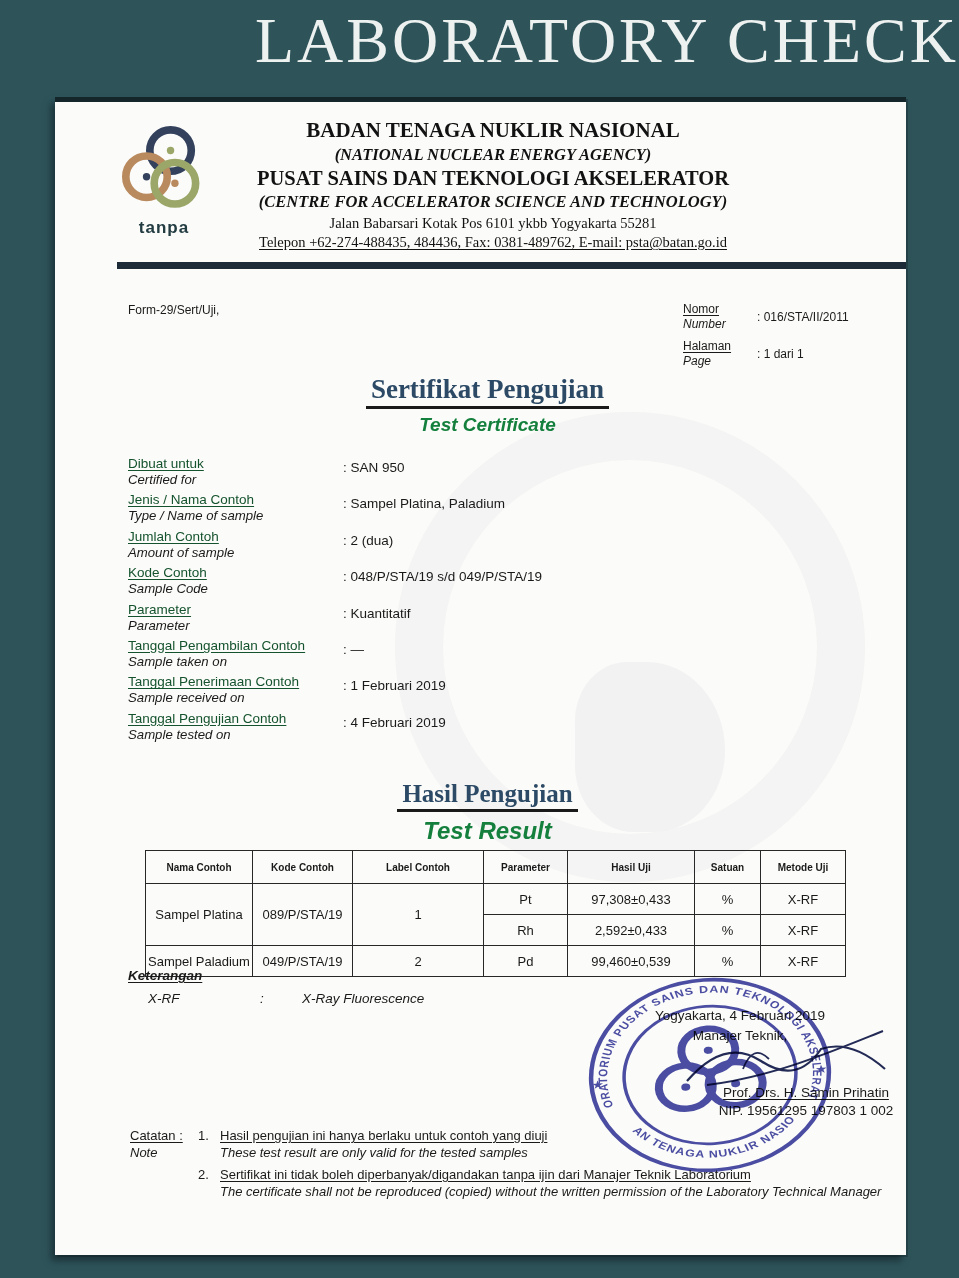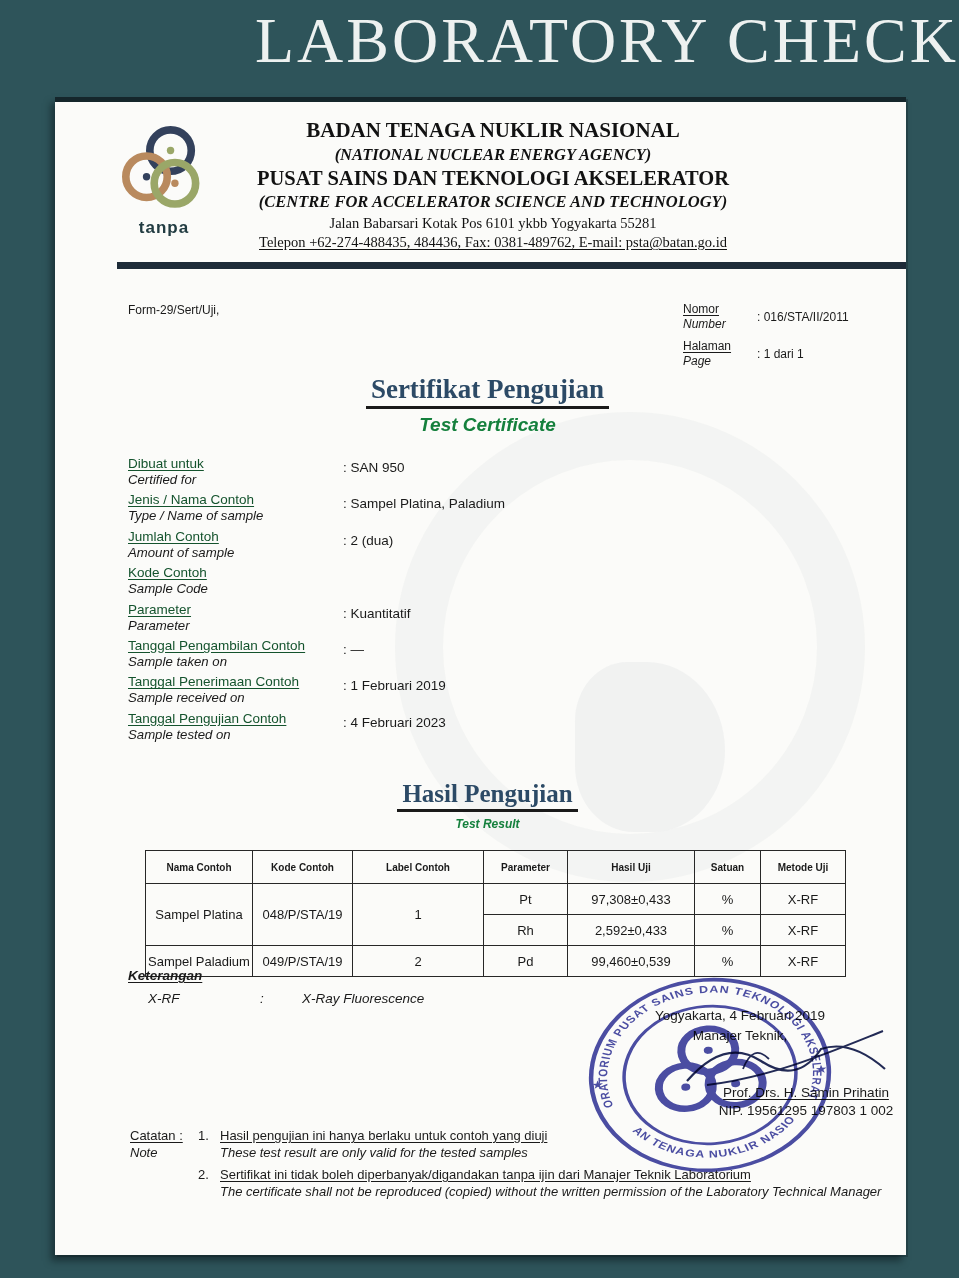--- a/index.html
+++ b/index.html
@@ -59,21 +59,21 @@
   .sec-title { position:absolute; left:0; width:100%; text-align:center;margin-left:7px; }
   .sec-title .t-id {
     display:inline-block; font-family:"Liberation Serif", serif;
     font-size:27px; font-weight:bold; color:var(--title_navy,#2c4a66);
     border-bottom:3px solid #1a1a1a; padding:0 5px 1px;
   }
   .sec-title .t-en { font-size:19px; font-weight:bold; font-style:italic; margin-top:5px; color:#15803d; }
   #cert-title { top:272px; }
   #result-title { top:678px; }
   #result-title .t-id { font-size:25px; }
-  #result-title .t-en { font-size:12px; }
+  #result-title .t-en { font-size:24px; }
   
   .fields { position:absolute; left:73px; top:353px; width:620px; }
   .field-row { display:flex; height:36.4px; }
   .f-label { width:215px; line-height:1.26; }
   .f-id { font-size:13.5px; text-decoration:underline; text-underline-offset:2px; color:#14532d; }
   .f-en { font-size:13.2px; font-style:italic; }
   .f-value { font-size:13.5px; padding-top:5px; }
   
   .result-table {
     position:absolute; left:90px; top:748px; width:700px;
@@ -185,20 +185,21 @@
           <div class="f-id">Jumlah Contoh</div>
           <div class="f-en">Amount of sample</div>
         </div>
         <div class="f-value">:  2  (dua)</div>
       </div>
       <div class="field-row">
         <div class="f-label">
           <div class="f-id">Kode Contoh</div>
           <div class="f-en">Sample Code</div>
         </div>
+        <div class="f-value">:  048/P/STA/19 s/d 049/P/STA/19</div>
       </div>
       <div class="field-row">
         <div class="f-label">
           <div class="f-id">Parameter</div>
           <div class="f-en">Parameter</div>
         </div>
         <div class="f-value">:  Kuantitatif</div>
       </div>
       <div class="field-row">
         <div class="f-label">
@@ -212,21 +213,21 @@
           <div class="f-id">Tanggal Penerimaan Contoh</div>
           <div class="f-en">Sample received on</div>
         </div>
         <div class="f-value">:  1 Februari 2019</div>
       </div>
       <div class="field-row">
         <div class="f-label">
           <div class="f-id">Tanggal Pengujian Contoh</div>
           <div class="f-en">Sample tested on</div>
         </div>
-        <div class="f-value">:  4 Februari 2023</div>
+        <div class="f-value">:  4 Februari 2019</div>
       </div>
     </div>
 
   <div class="sec-title" id="result-title">
     <div><span class="t-id">Hasil Pengujian</span></div>
     <div class="t-en">Test Result</div>
   </div>
 
   <table class="result-table">
     <colgroup>
@@ -245,21 +246,21 @@
           <th>Label  Contoh</th>
           <th>Parameter</th>
           <th>Hasil Uji</th>
           <th>Satuan</th>
           <th>Metode Uji</th>
         </tr>
       </thead>
     <tbody>
         <tr>
           <td rowspan="2">Sampel Platina</td>
-          <td rowspan="2">048/P/STA/19</td>
+          <td rowspan="2">089/P/STA/19</td>
           <td rowspan="2">1</td>
           <td>Pt</td>
           <td>97,308±0,433</td>
           <td>%</td>
           <td>X-RF</td>
         </tr>
         <tr>
           <td>Rh</td>
           <td>2,592±0,433</td>
           <td>%</td>

